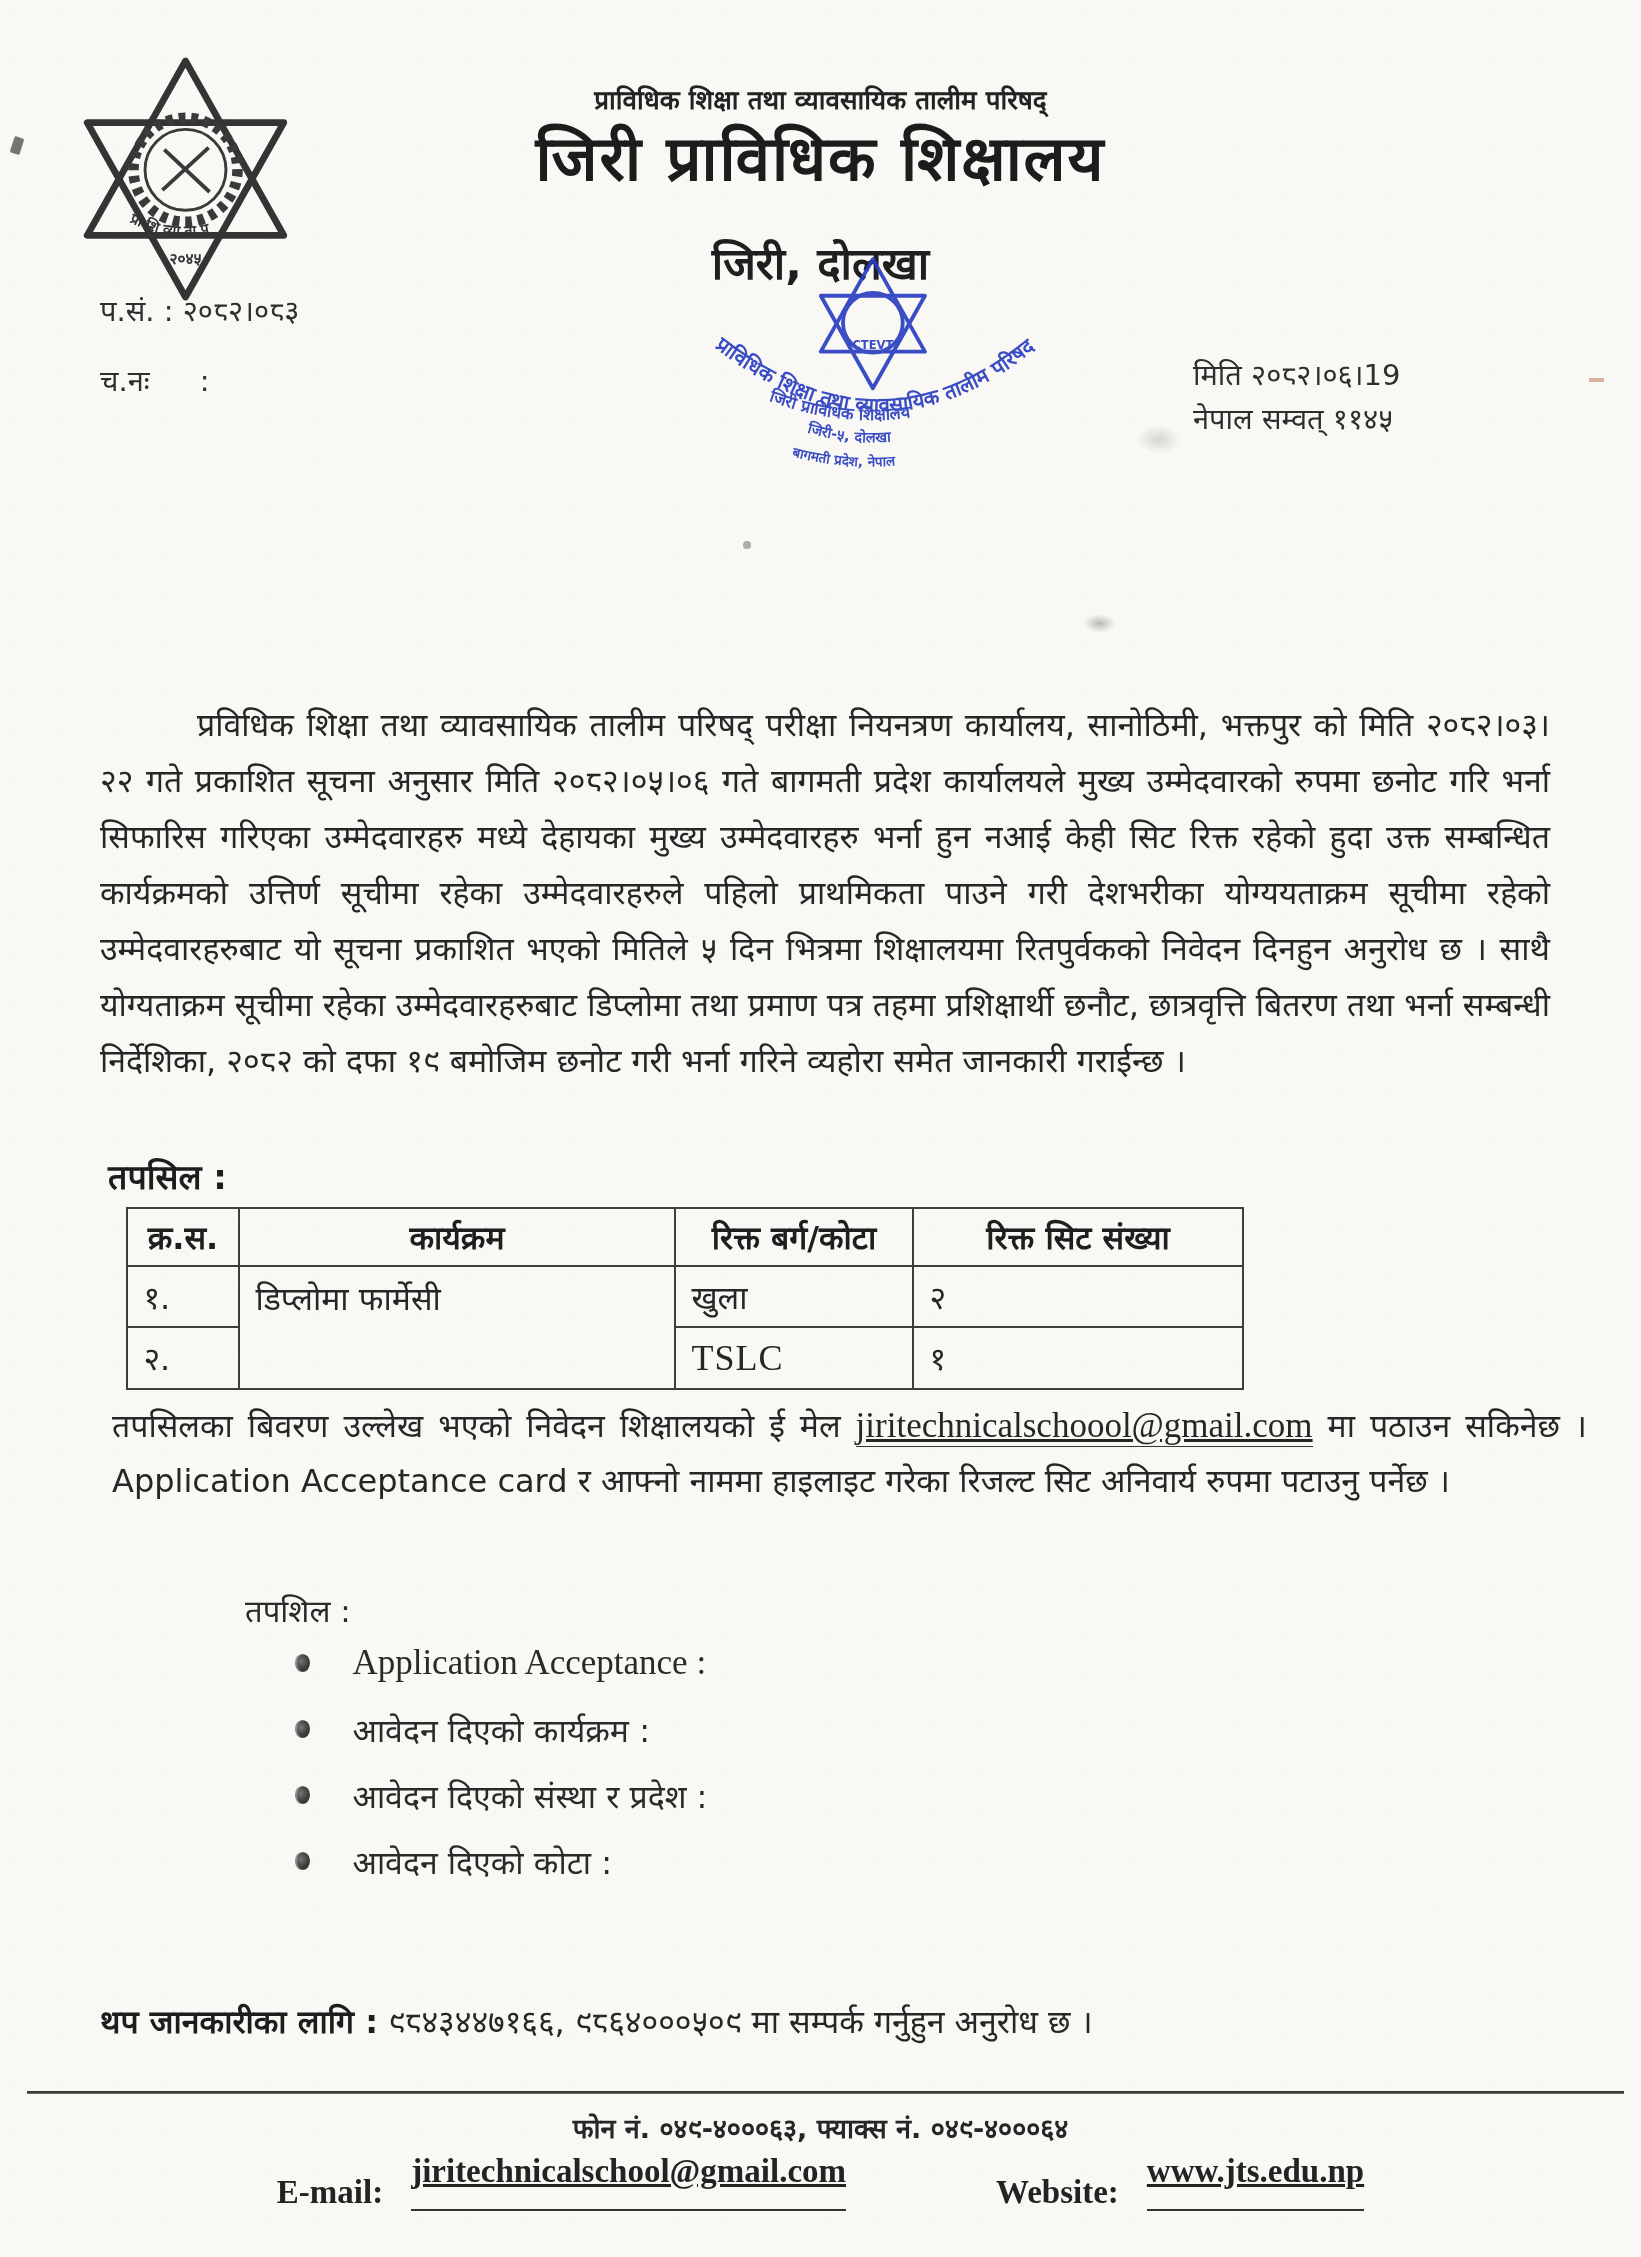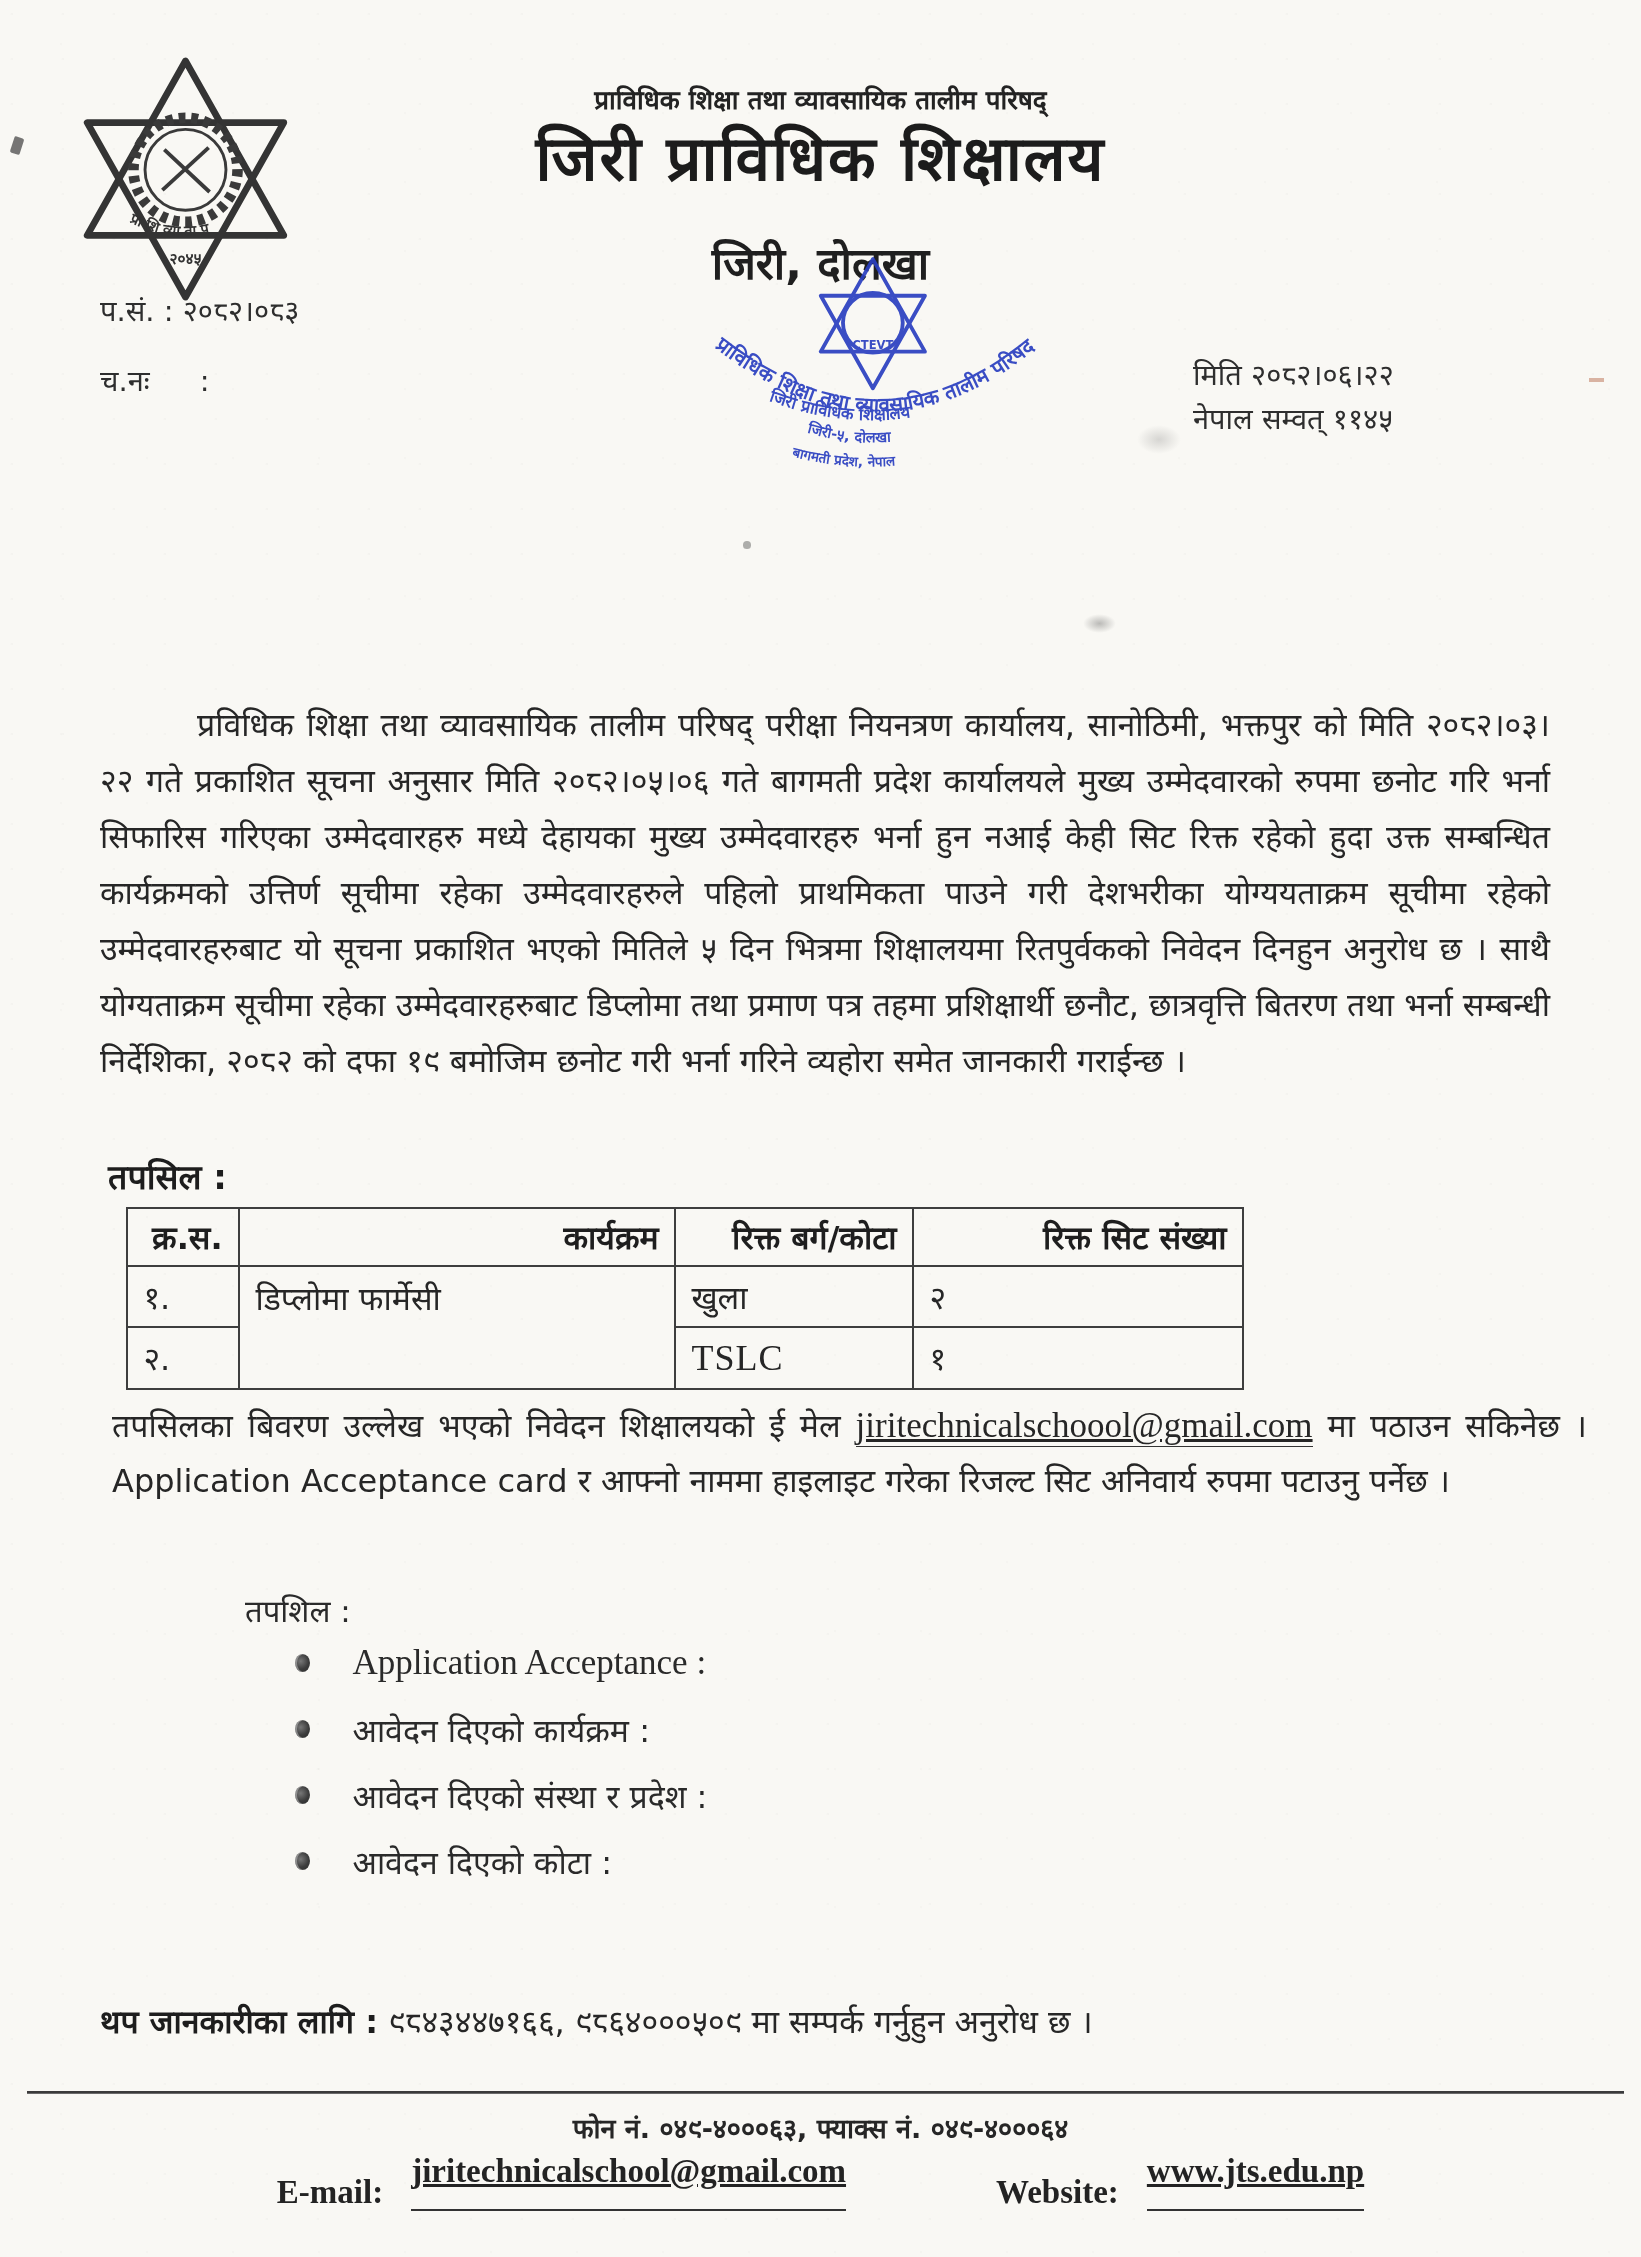--- a/index.html
+++ b/index.html
@@ -27,21 +27,21 @@
   .dispatch-colon{margin-left:41px;}
   .date-block{position:absolute;left:1193px;top:353px;font-size:29px;color:#2e2e2e;line-height:44px;}
   
   .subject{position:absolute;left:135px;right:135px;top:486px;text-align:center;font-size:35px;font-weight:800;color:#1d1d1d;line-height:58px;}
   
   .body-para{position:absolute;left:100px;top:697px;width:1450px;font-size:32px;line-height:56px;text-align:justify;text-indent:97px;color:#262626;margin:0;}
   .tapasil-heading{position:absolute;left:108px;top:1153px;font-size:34px;font-weight:800;color:#1d1d1d;}
   
   .seats-table{position:absolute;left:126px;top:1207px;border-collapse:collapse;table-layout:fixed;width:1116px;font-size:32px;color:#262626;}
   .seats-table th,.seats-table td{border:2.4px solid #3e3e3e;padding:4.8px 15.4px;}
-  .seats-table th{font-weight:800;text-align:right;height:46px;color:#1e1e1e;}
+  .seats-table th{font-weight:800;text-align:center;height:46px;color:#1e1e1e;}
   .seats-table td{height:50px;vertical-align:middle;text-align:left;}
   .seats-table td.program-cell{vertical-align:top;padding-top:9.7px;margin-left:13px;}
   .seats-table .tslc{font-family:"Liberation Serif", serif;font-size:36px;letter-spacing:1px;}
   
   .email-note{position:absolute;left:100px;top:1386px;width:1475px;font-size:32px;line-height:55px;text-align:justify;color:#262626;margin:12px;}
   .inline-email{font-family:"Liberation Serif", serif;font-size:35px;text-decoration:underline;border-bottom:1.9px solid #333;padding-bottom:1px;}
   
   .tapashil2-heading{position:absolute;left:245px;top:1589px;font-size:31px;color:#2a2a2a;}
   .details-list{position:absolute;left:295px;top:1643px;list-style:none;margin:0;padding:0;font-size:32px;color:#2a2a2a;}
   .details-list li{display:flex;align-items:center;gap:42px;margin-bottom:26px;height:40px;}
@@ -127,21 +127,21 @@
       <span>प.सं. :</span>
       <span>२०८२।०८३</span>
     </div>
     <div class="ref-line">
       <span>च.नः</span>
       <span class="dispatch-colon">:</span>
     </div>
   </div>
 
   <div class="date-block">
-    <div>मिति २०८२।०६।२२</div>
+    <div>मिति २०८२।०६।19</div>
     <div>नेपाल सम्वत् ११४५</div>
   </div>
 
   <div class="subject">
   </div>
 
   <p class="body-para">प्रविधिक शिक्षा तथा व्यावसायिक तालीम परिषद् परीक्षा नियनत्रण कार्यालय, सानोठिमी, भक्तपुर को मिति २०८२।०३।२२ गते प्रकाशित सूचना अनुसार मिति २०८२।०५।०६ गते बागमती प्रदेश  कार्यालयले मुख्य उम्मेदवारको रुपमा छनोट गरि भर्ना सिफारिस गरिएका उम्मेदवारहरु मध्ये देहायका मुख्य उम्मेदवारहरु भर्ना हुन नआई केही सिट रिक्त रहेको हुदा उक्त सम्बन्धित कार्यक्रमको उत्तिर्ण सूचीमा रहेका उम्मेदवारहरुले पहिलो प्राथमिकता पाउने गरी देशभरीका योग्ययताक्रम सूचीमा रहेको उम्मेदवारहरुबाट यो सूचना प्रकाशित भएको मितिले ५ दिन भित्रमा शिक्षालयमा रितपुर्वकको निवेदन दिनहुन अनुरोध छ । साथै योग्यताक्रम सूचीमा रहेका उम्मेदवारहरुबाट डिप्लोमा तथा प्रमाण पत्र तहमा प्रशिक्षार्थी छनौट, छात्रवृत्ति बितरण तथा भर्ना सम्बन्धी निर्देशिका, २०८२ को दफा १९ बमोजिम छनोट गरी भर्ना गरिने व्यहोरा समेत जानकारी गराईन्छ ।</p>
 
   <div class="tapasil-heading">तपसिल :</div>
 

